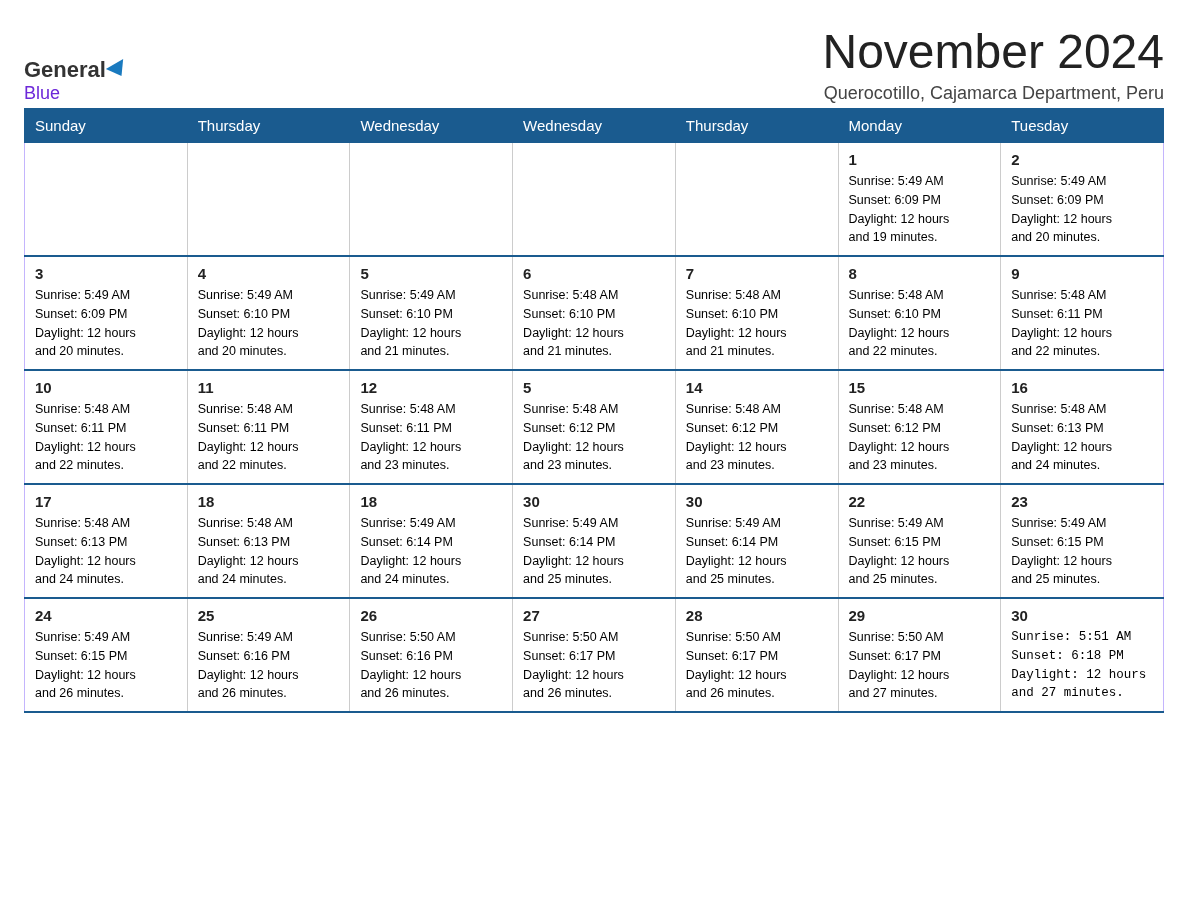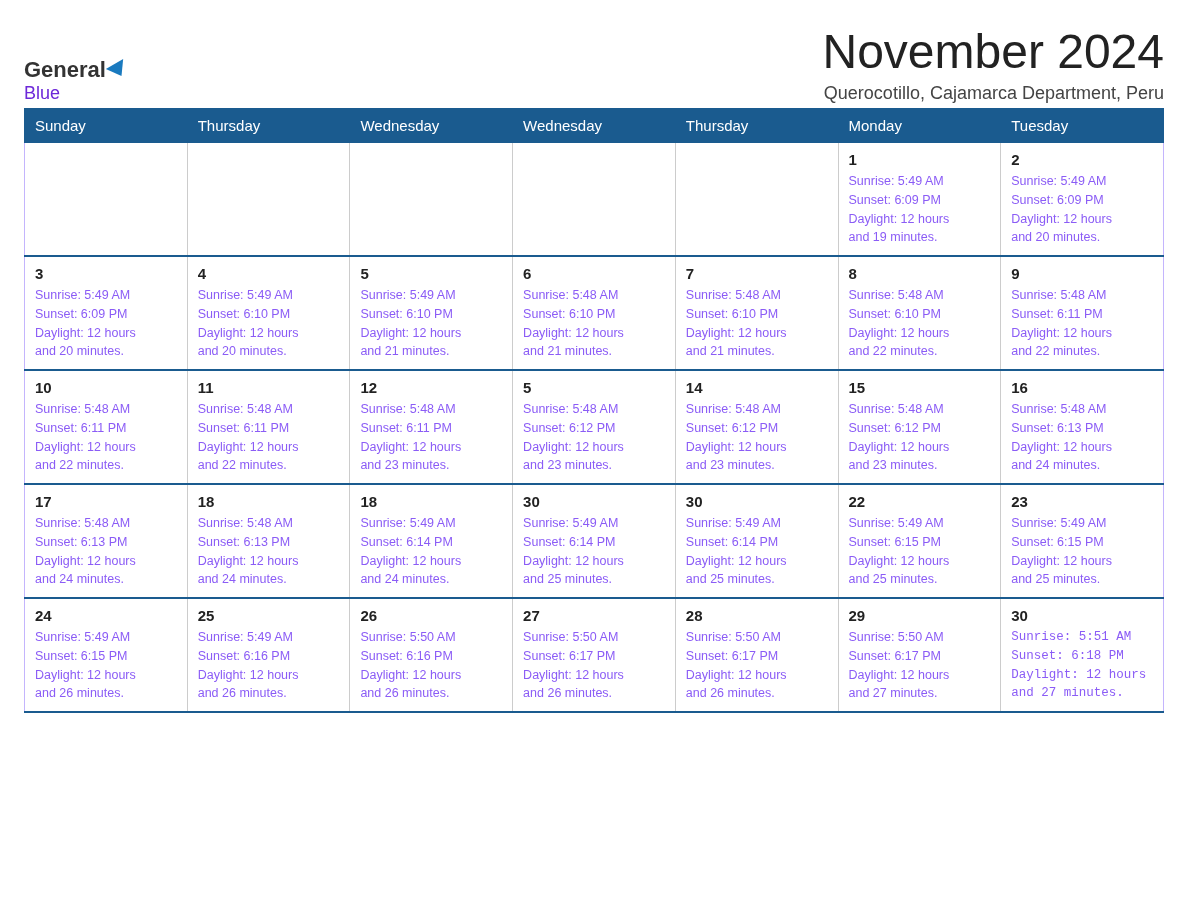--- a/index.html
+++ b/index.html
@@ -91,21 +91,21 @@
       border-right: none;
     }
     .day-number {
       font-size: 15px;
       font-weight: bold;
       color: #222;
       margin-bottom: 4px;
     }
     .day-info {
       font-size: 12.5px;
-      color: #8b5cf6;
+      color: #000000;
       line-height: 1.5;
     }
     .empty-cell {
       background: #fff;
     }
   </style>
 </head>
 <body>
 
 <div class="header">

